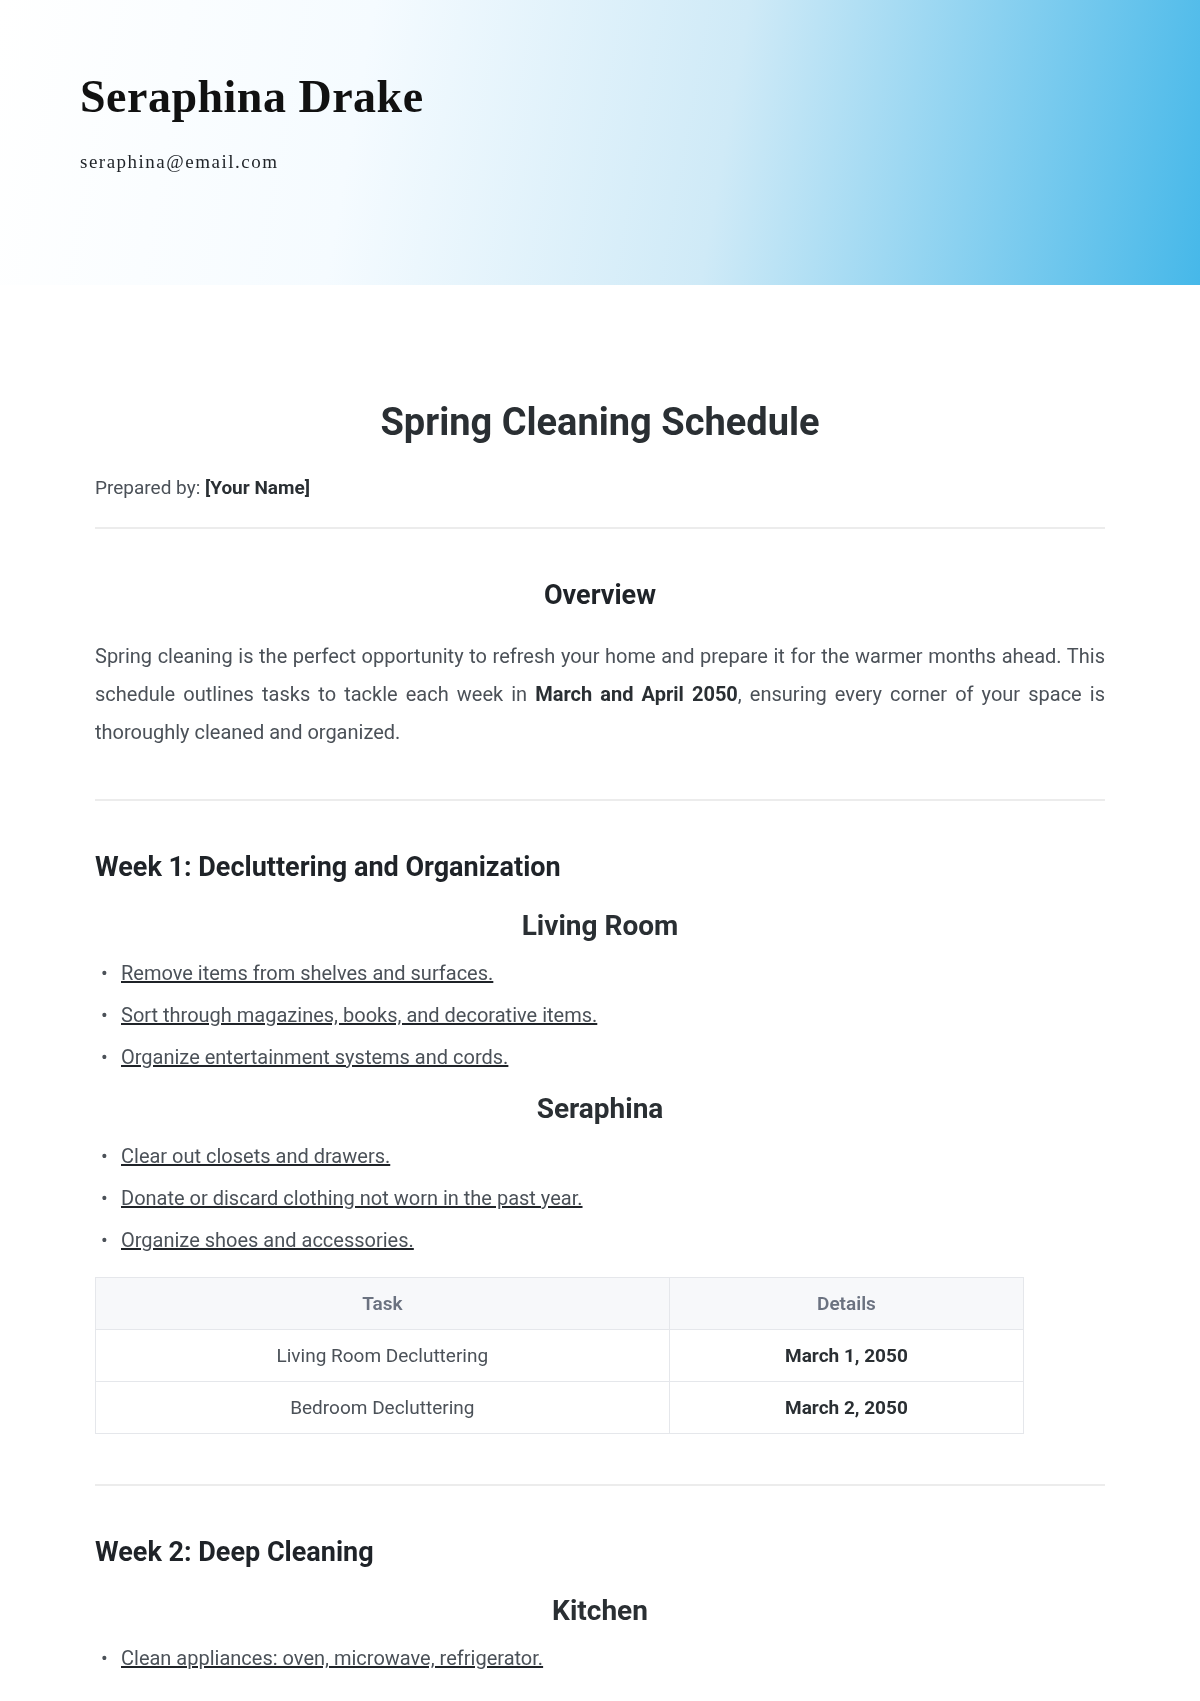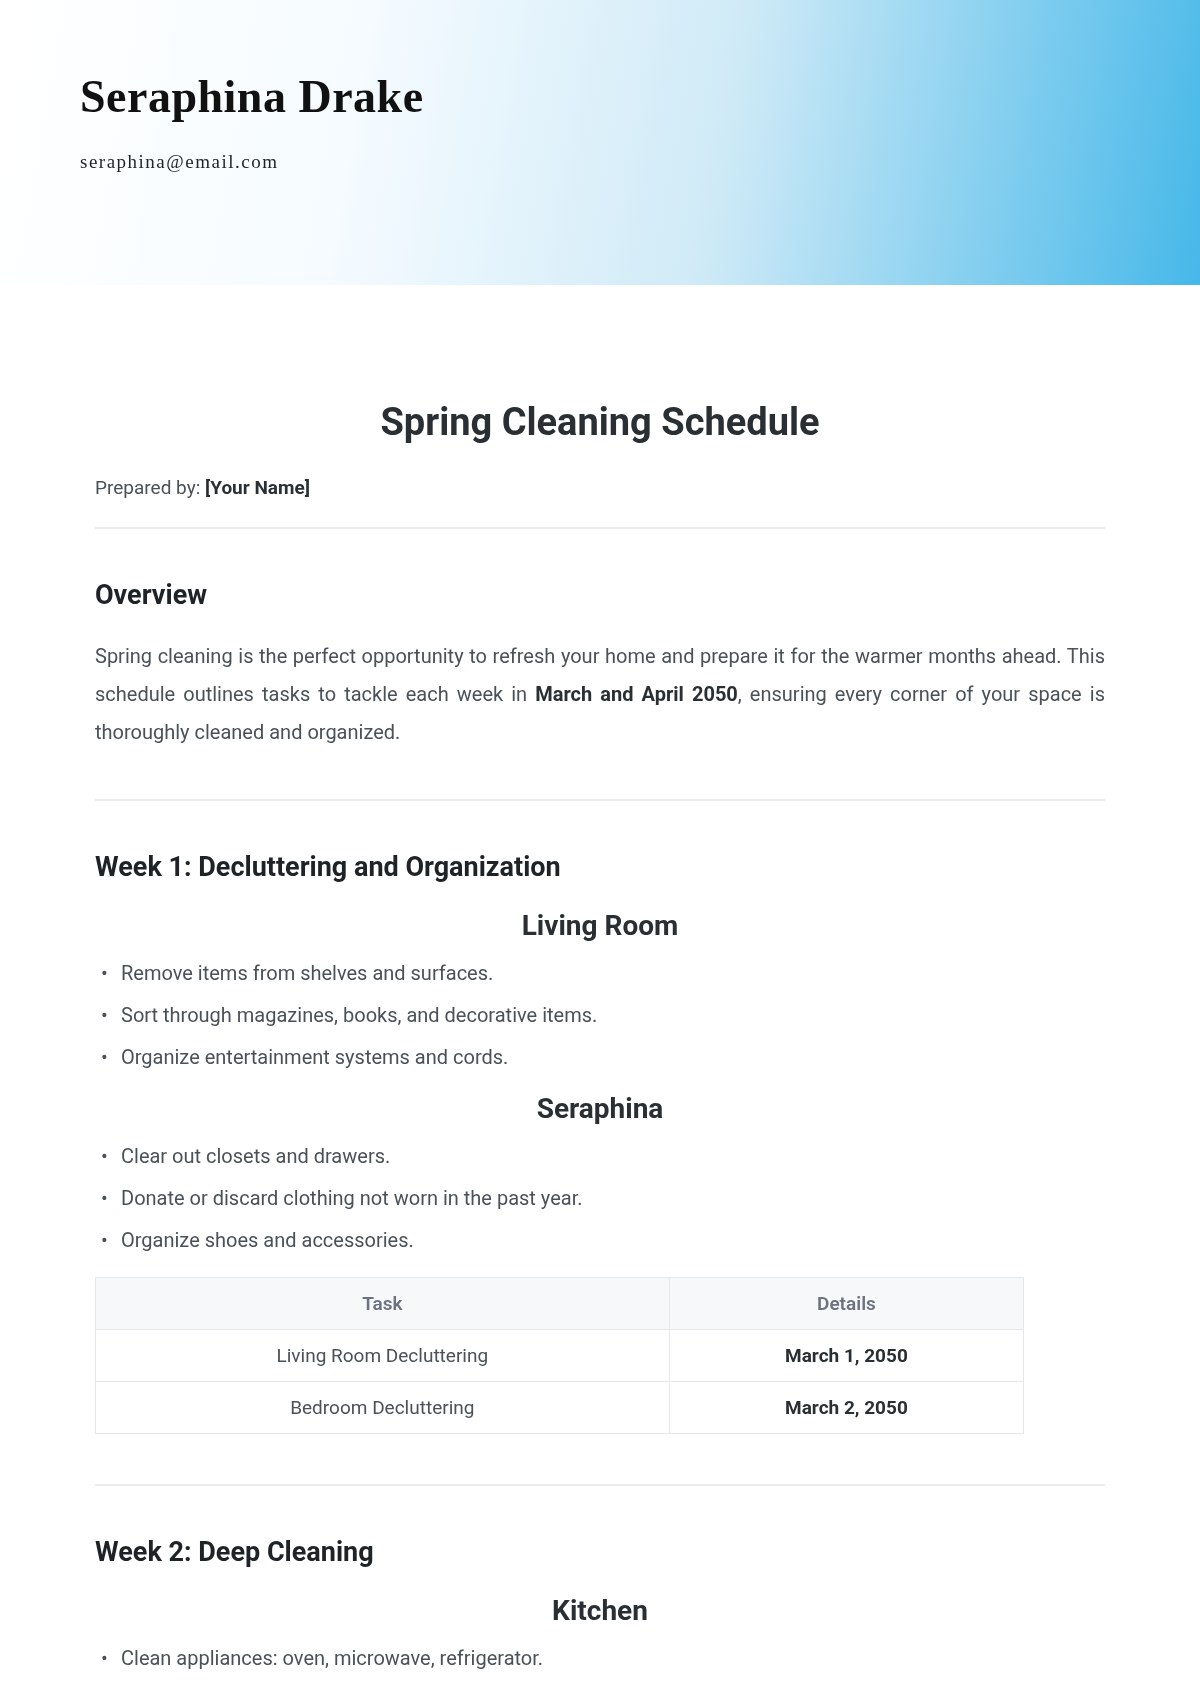--- a/index.html
+++ b/index.html
@@ -48,20 +48,21 @@
   hr.sep {
     border: none;
     border-top: 2px solid #ececec;
     margin: 0 0 50px 0;
   }
   .section-h {
     font-size: 27px;
     font-weight: 700;
     color: #1f2328;
     margin-bottom: 26px;
+    text-align: center;
   }
   .overview-p {
     font-size: 20px;
     color: #4b5158;
     line-height: 1.9;
     text-align: justify;
     margin-bottom: 48px;
   }
   .overview-p .bold { font-weight: 700; color:#2a2f33; }
   .week-h {
@@ -75,20 +76,21 @@
     font-weight: 700;
     color: #2a2f33;
     margin-bottom: 14px;
     margin-top: 6px;
     text-align: center;
   }
   ul.tasks {
     list-style: none;
     margin: 0 0 18px 0;
     padding: 0;
+    text-decoration: underline;
   }
   ul.tasks li {
     font-size: 20px;
     color: #4b5158;
     line-height: 1.7;
     padding-left: 26px;
     position: relative;
     margin-bottom: 8px;
   }
   ul.tasks li::before {

